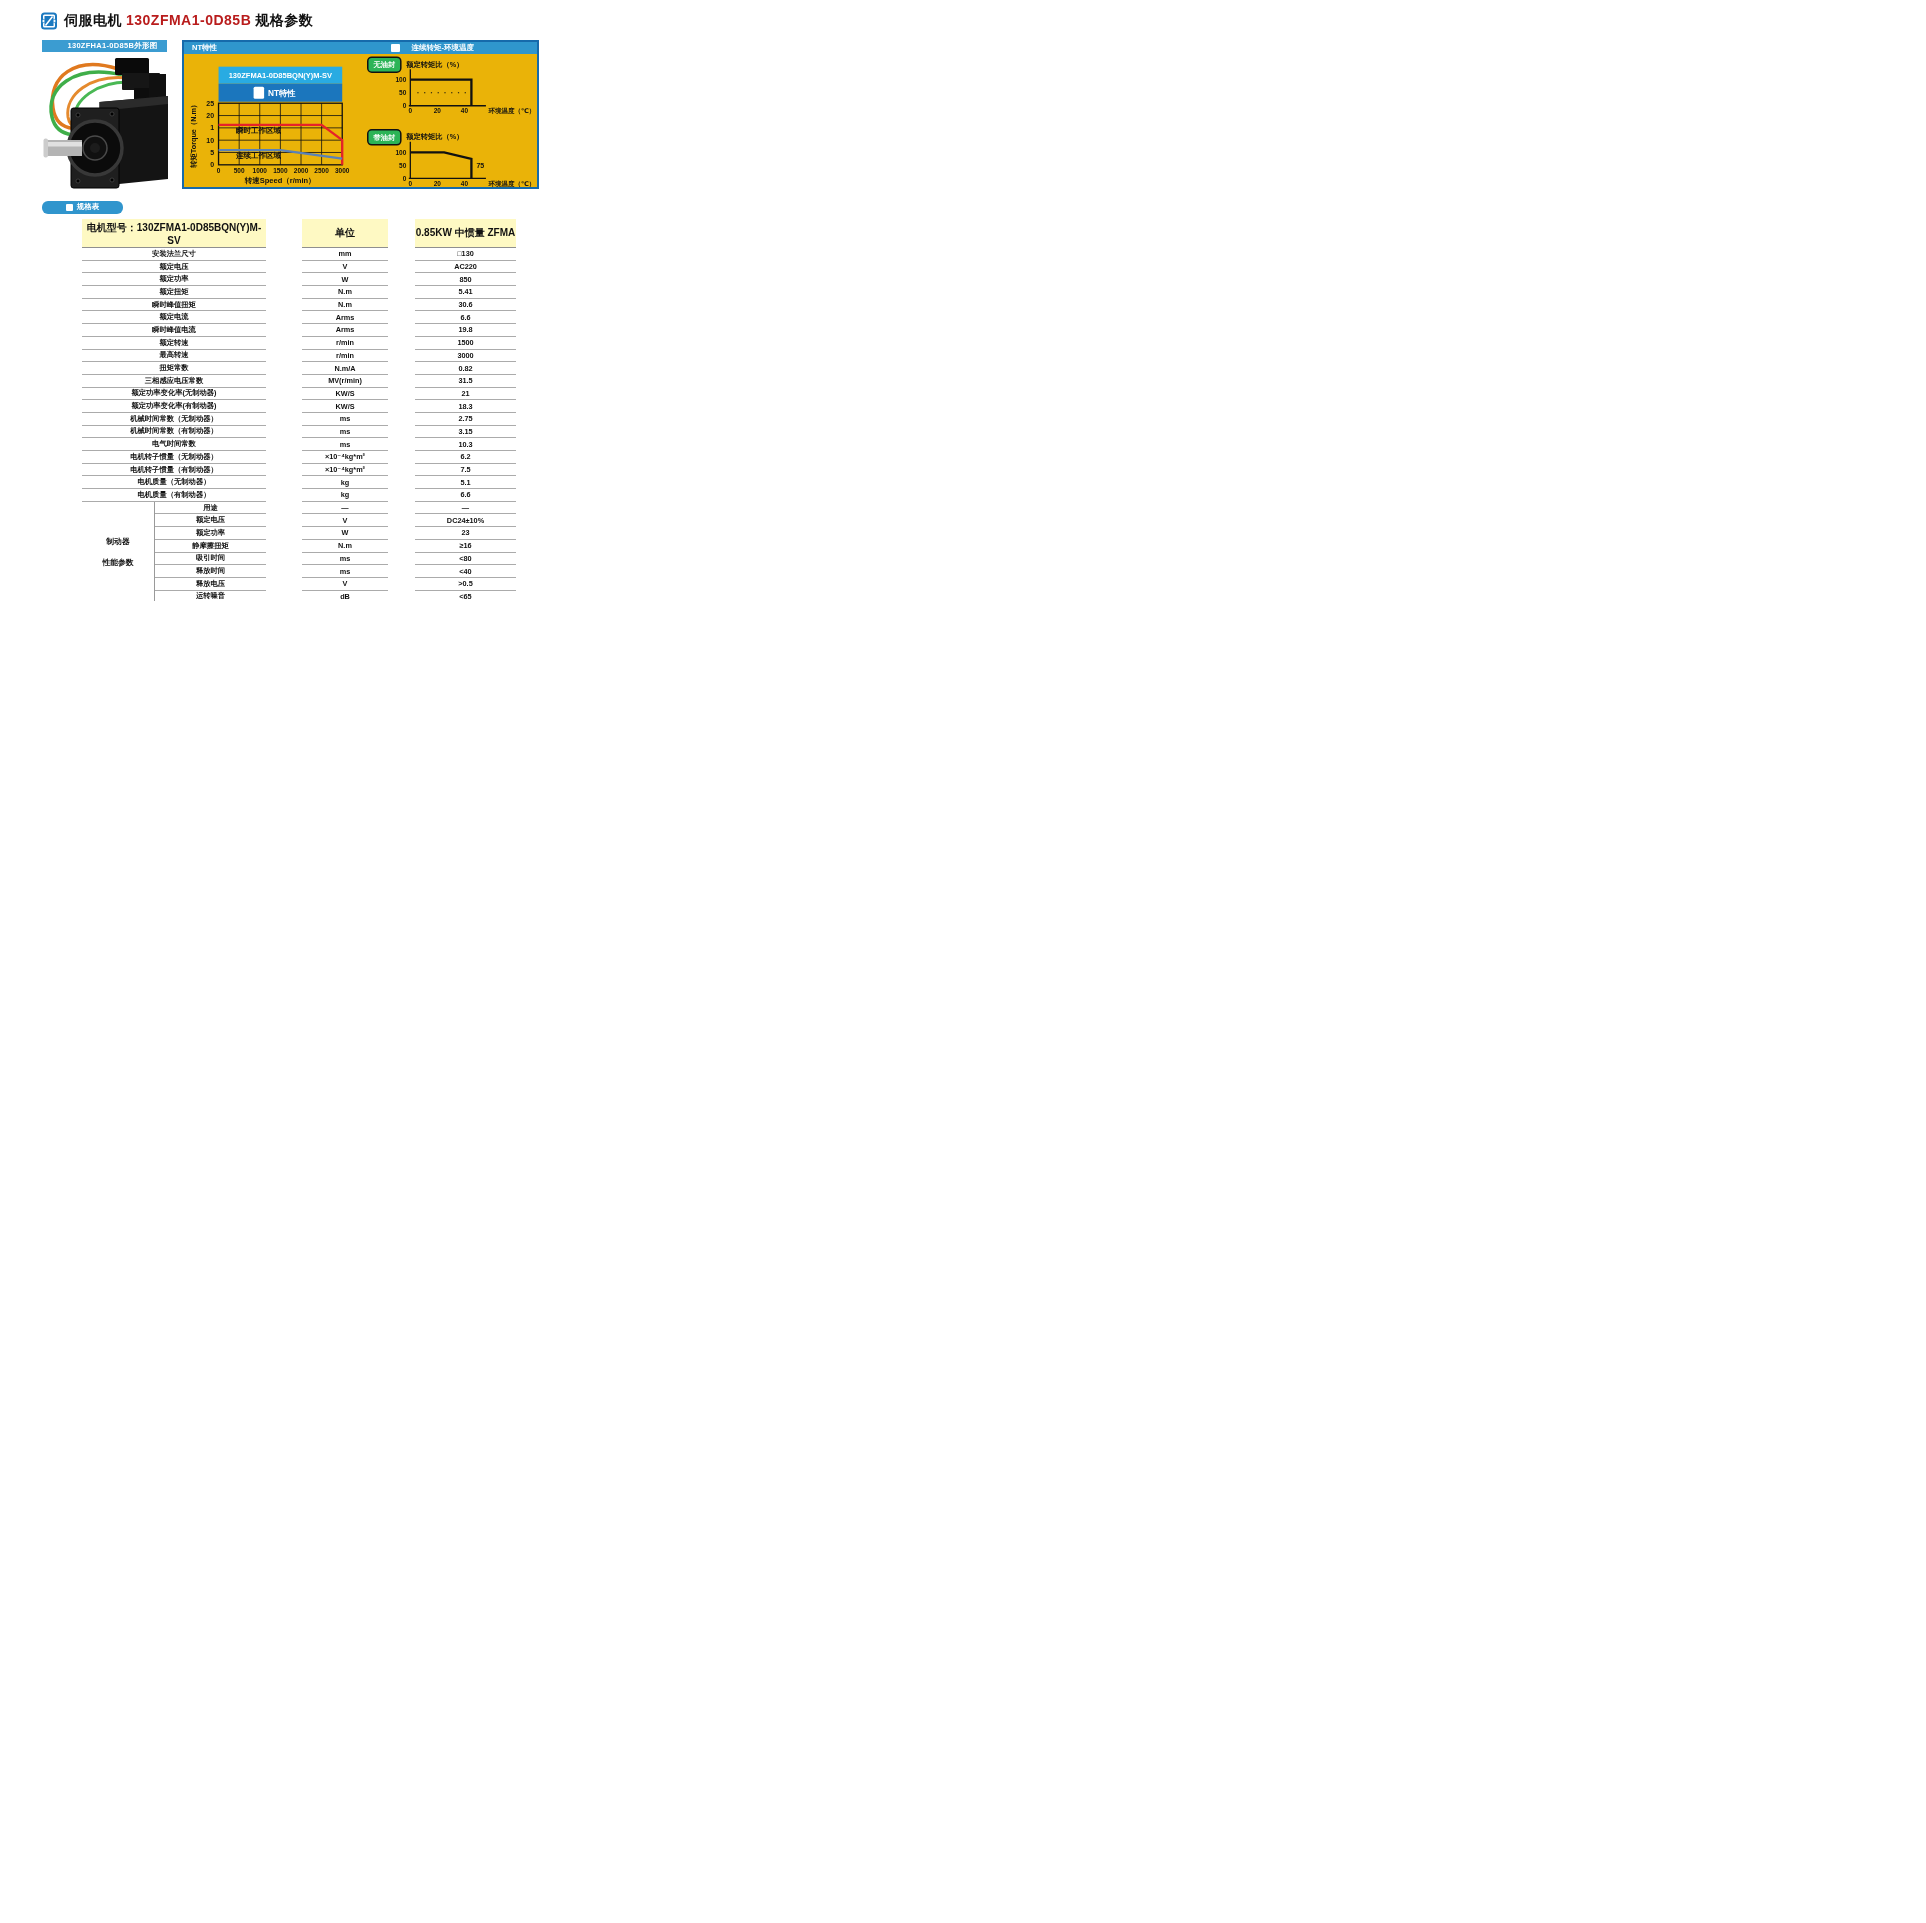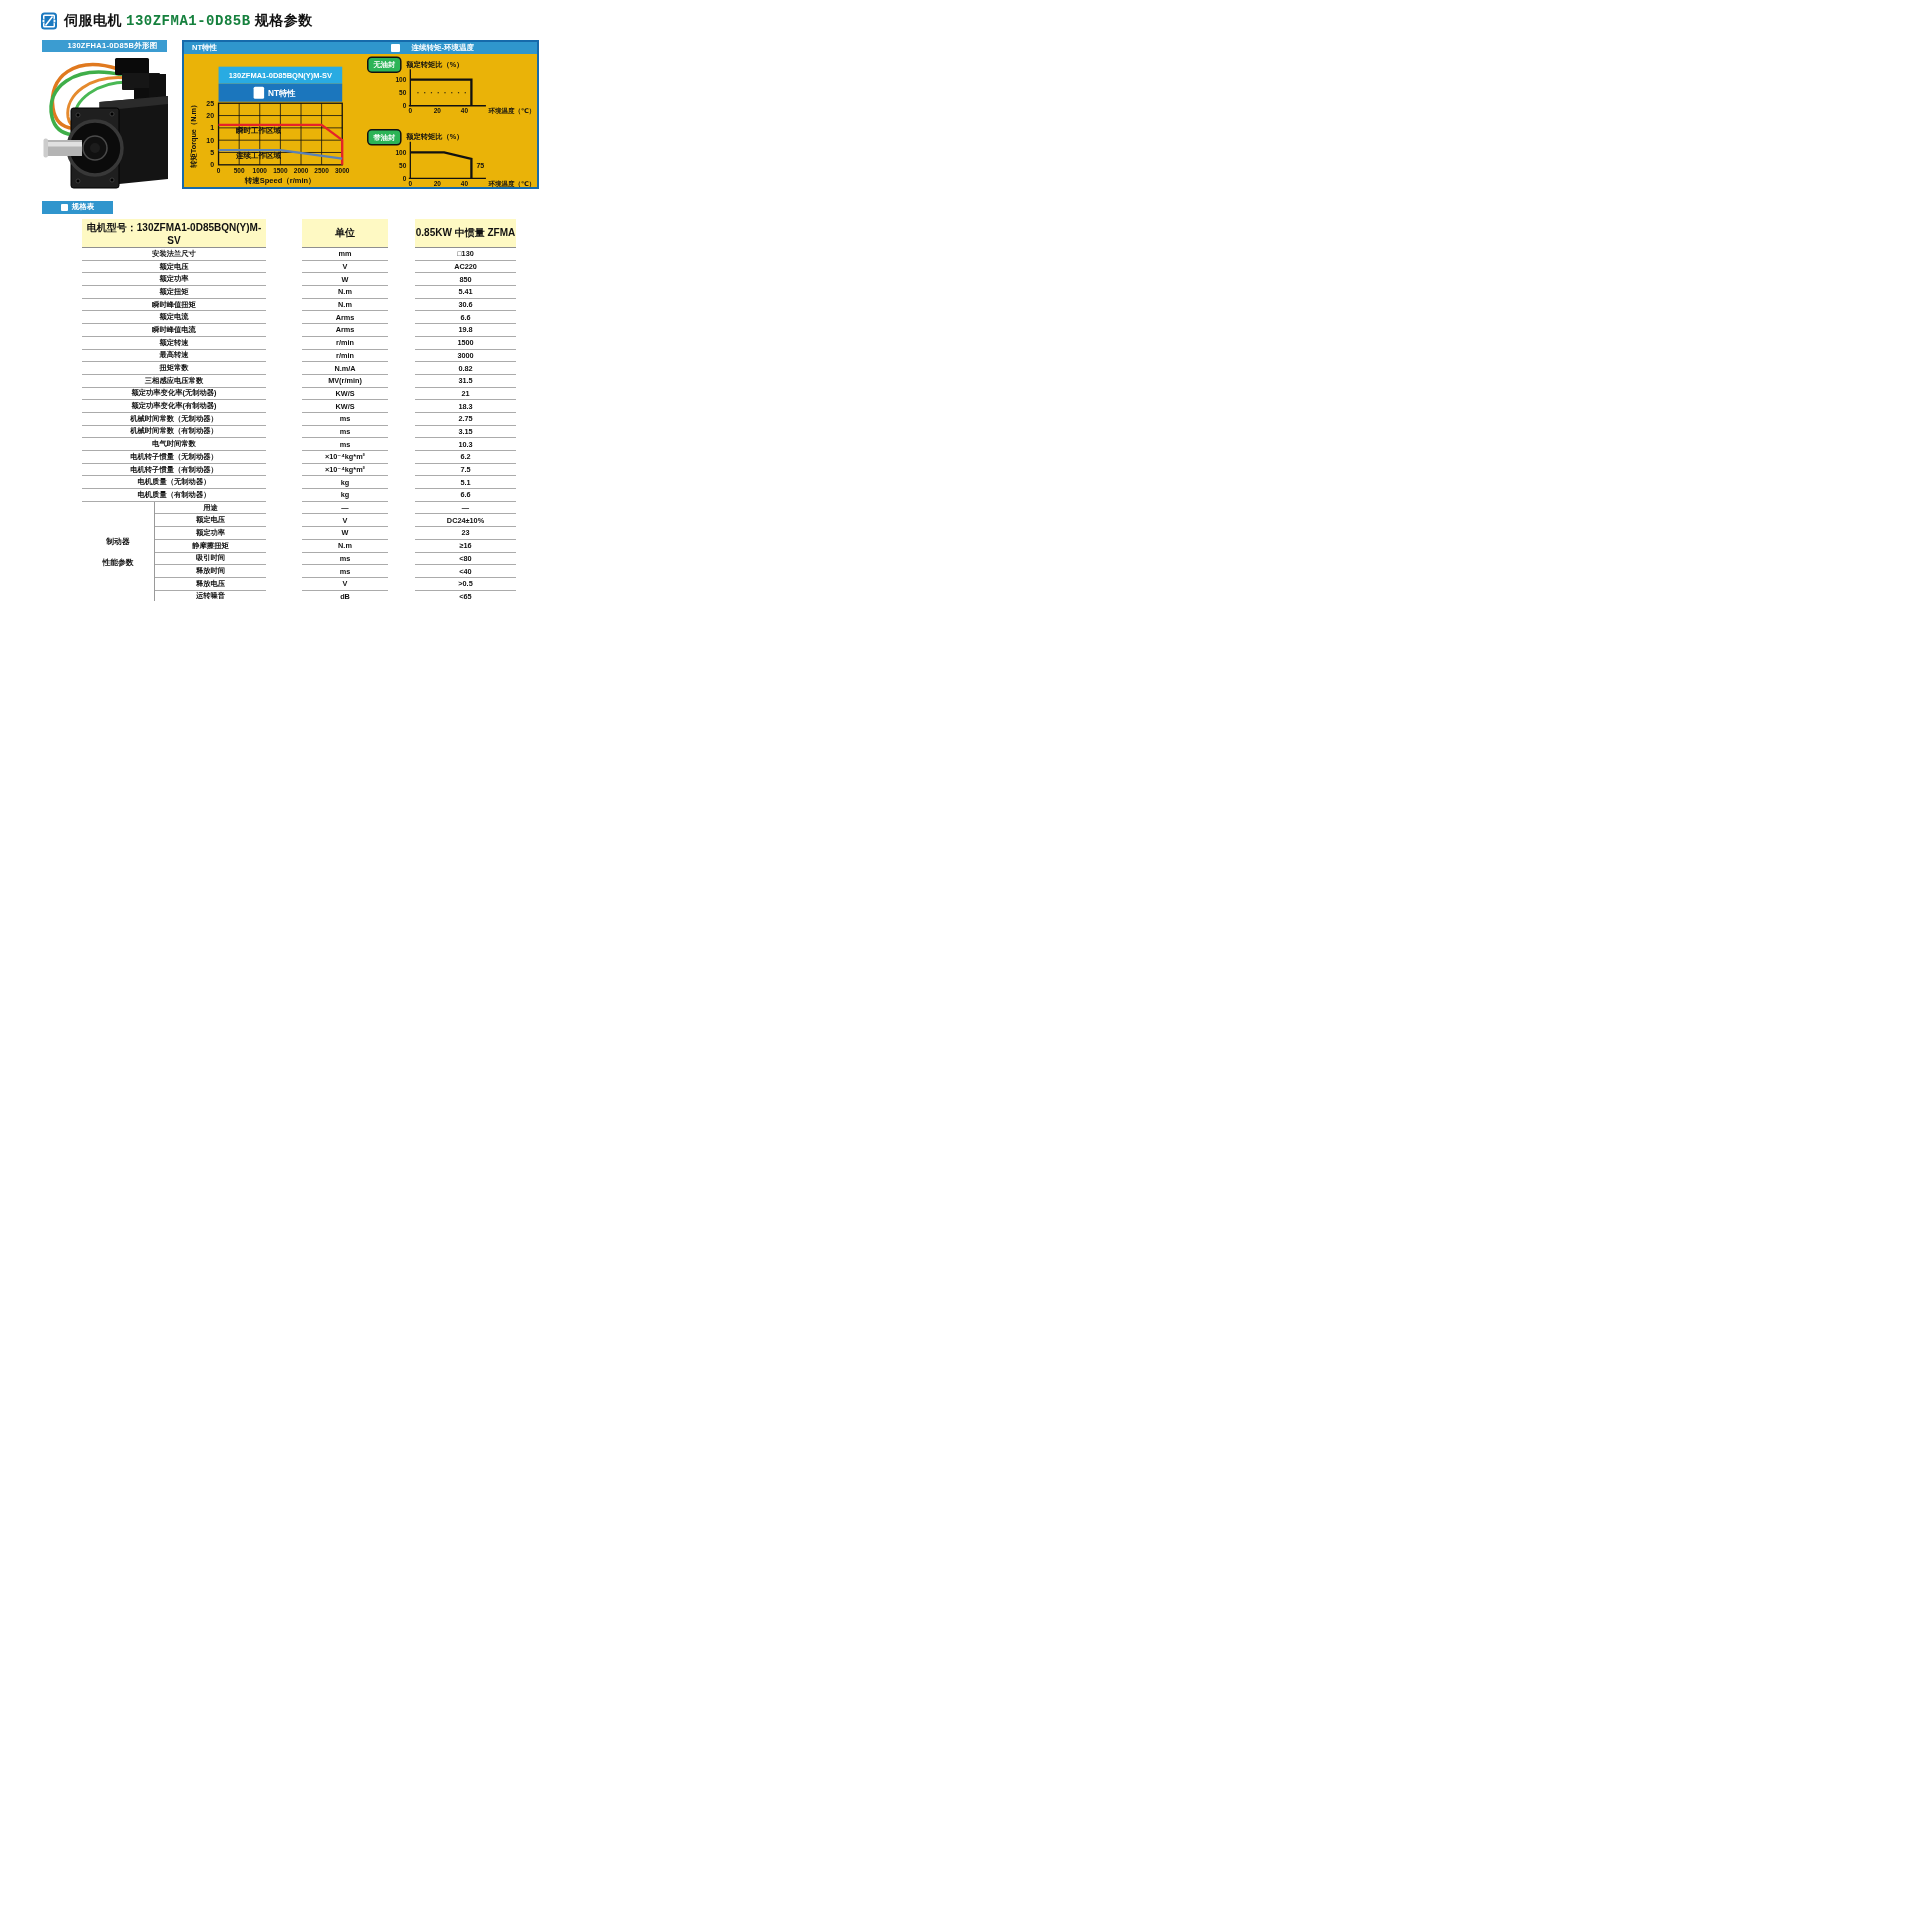--- a/index.html
+++ b/index.html
@@ -6,21 +6,21 @@
   html,body { background:#ffffff; }
   body {
     width:602px; height:601px; position:relative; overflow:hidden;
     font-family:"Liberation Sans","DejaVu Sans",sans-serif; color:#111;
   }
   .abs { position:absolute; }
 
   
   .page-header { left:40px; top:12px; display:flex; align-items:center; gap:6px; }
   .page-title { font-size:14px; font-weight:bold; letter-spacing:0.5px; white-space:nowrap; }
-  .page-title .model { color:#15803d; margin:0 4px;font-family:Liberation Mono, monospace; }
+  .page-title .model { color:#b91c1c; margin:0 4px; }
 
   
   .photo-banner {
     left:42px; top:40px; width:125px; height:12px; background:#3b9cd1;
     color:#fff; font-weight:bold; font-size:7.5px;
     display:flex; align-items:center; justify-content:center; letter-spacing:0.3px;padding-left:16px;
   }
   .photo-area { left:42px; top:52px; width:130px; height:141px; }
 
   
@@ -36,22 +36,22 @@
   .nt-panel-header .right-group {
     position:absolute; left:207px; top:0; height:12px;
     display:flex; align-items:center; gap:12px;
   }
   .nt-panel-header .wsq { width:8.5px; height:8.5px; background:#fff; border-radius:1px; display:inline-block; }
   .nt-panel-content { position:relative; width:353px; height:133px; }
   svg text { font-family:"Liberation Sans","DejaVu Sans",sans-serif; }
 
   
   .spec-badge {
-    left:42px; top:201px; width:71px; height:12.5px; background:#3095cd;
-    display:flex; align-items:center; justify-content:center; gap:4px;
+    left:42px; top:201px; width:81px; height:12.5px; background:#3095cd;
+    display:flex; align-items:center; justify-content:center; gap:4px;border-radius:6px;
   }
   .spec-badge .wsq { width:7px; height:7px; background:#fff; border-radius:1px; }
   .spec-badge .txt { color:#fff; font-weight:bold; font-size:7.5px; }
 
   
   .col { position:absolute; top:219px; }
   .col1 { left:82px; width:184px; }
   .col2 { left:302px; width:86px; }
   .col3 { left:415px; width:101px; }
   .thead {

